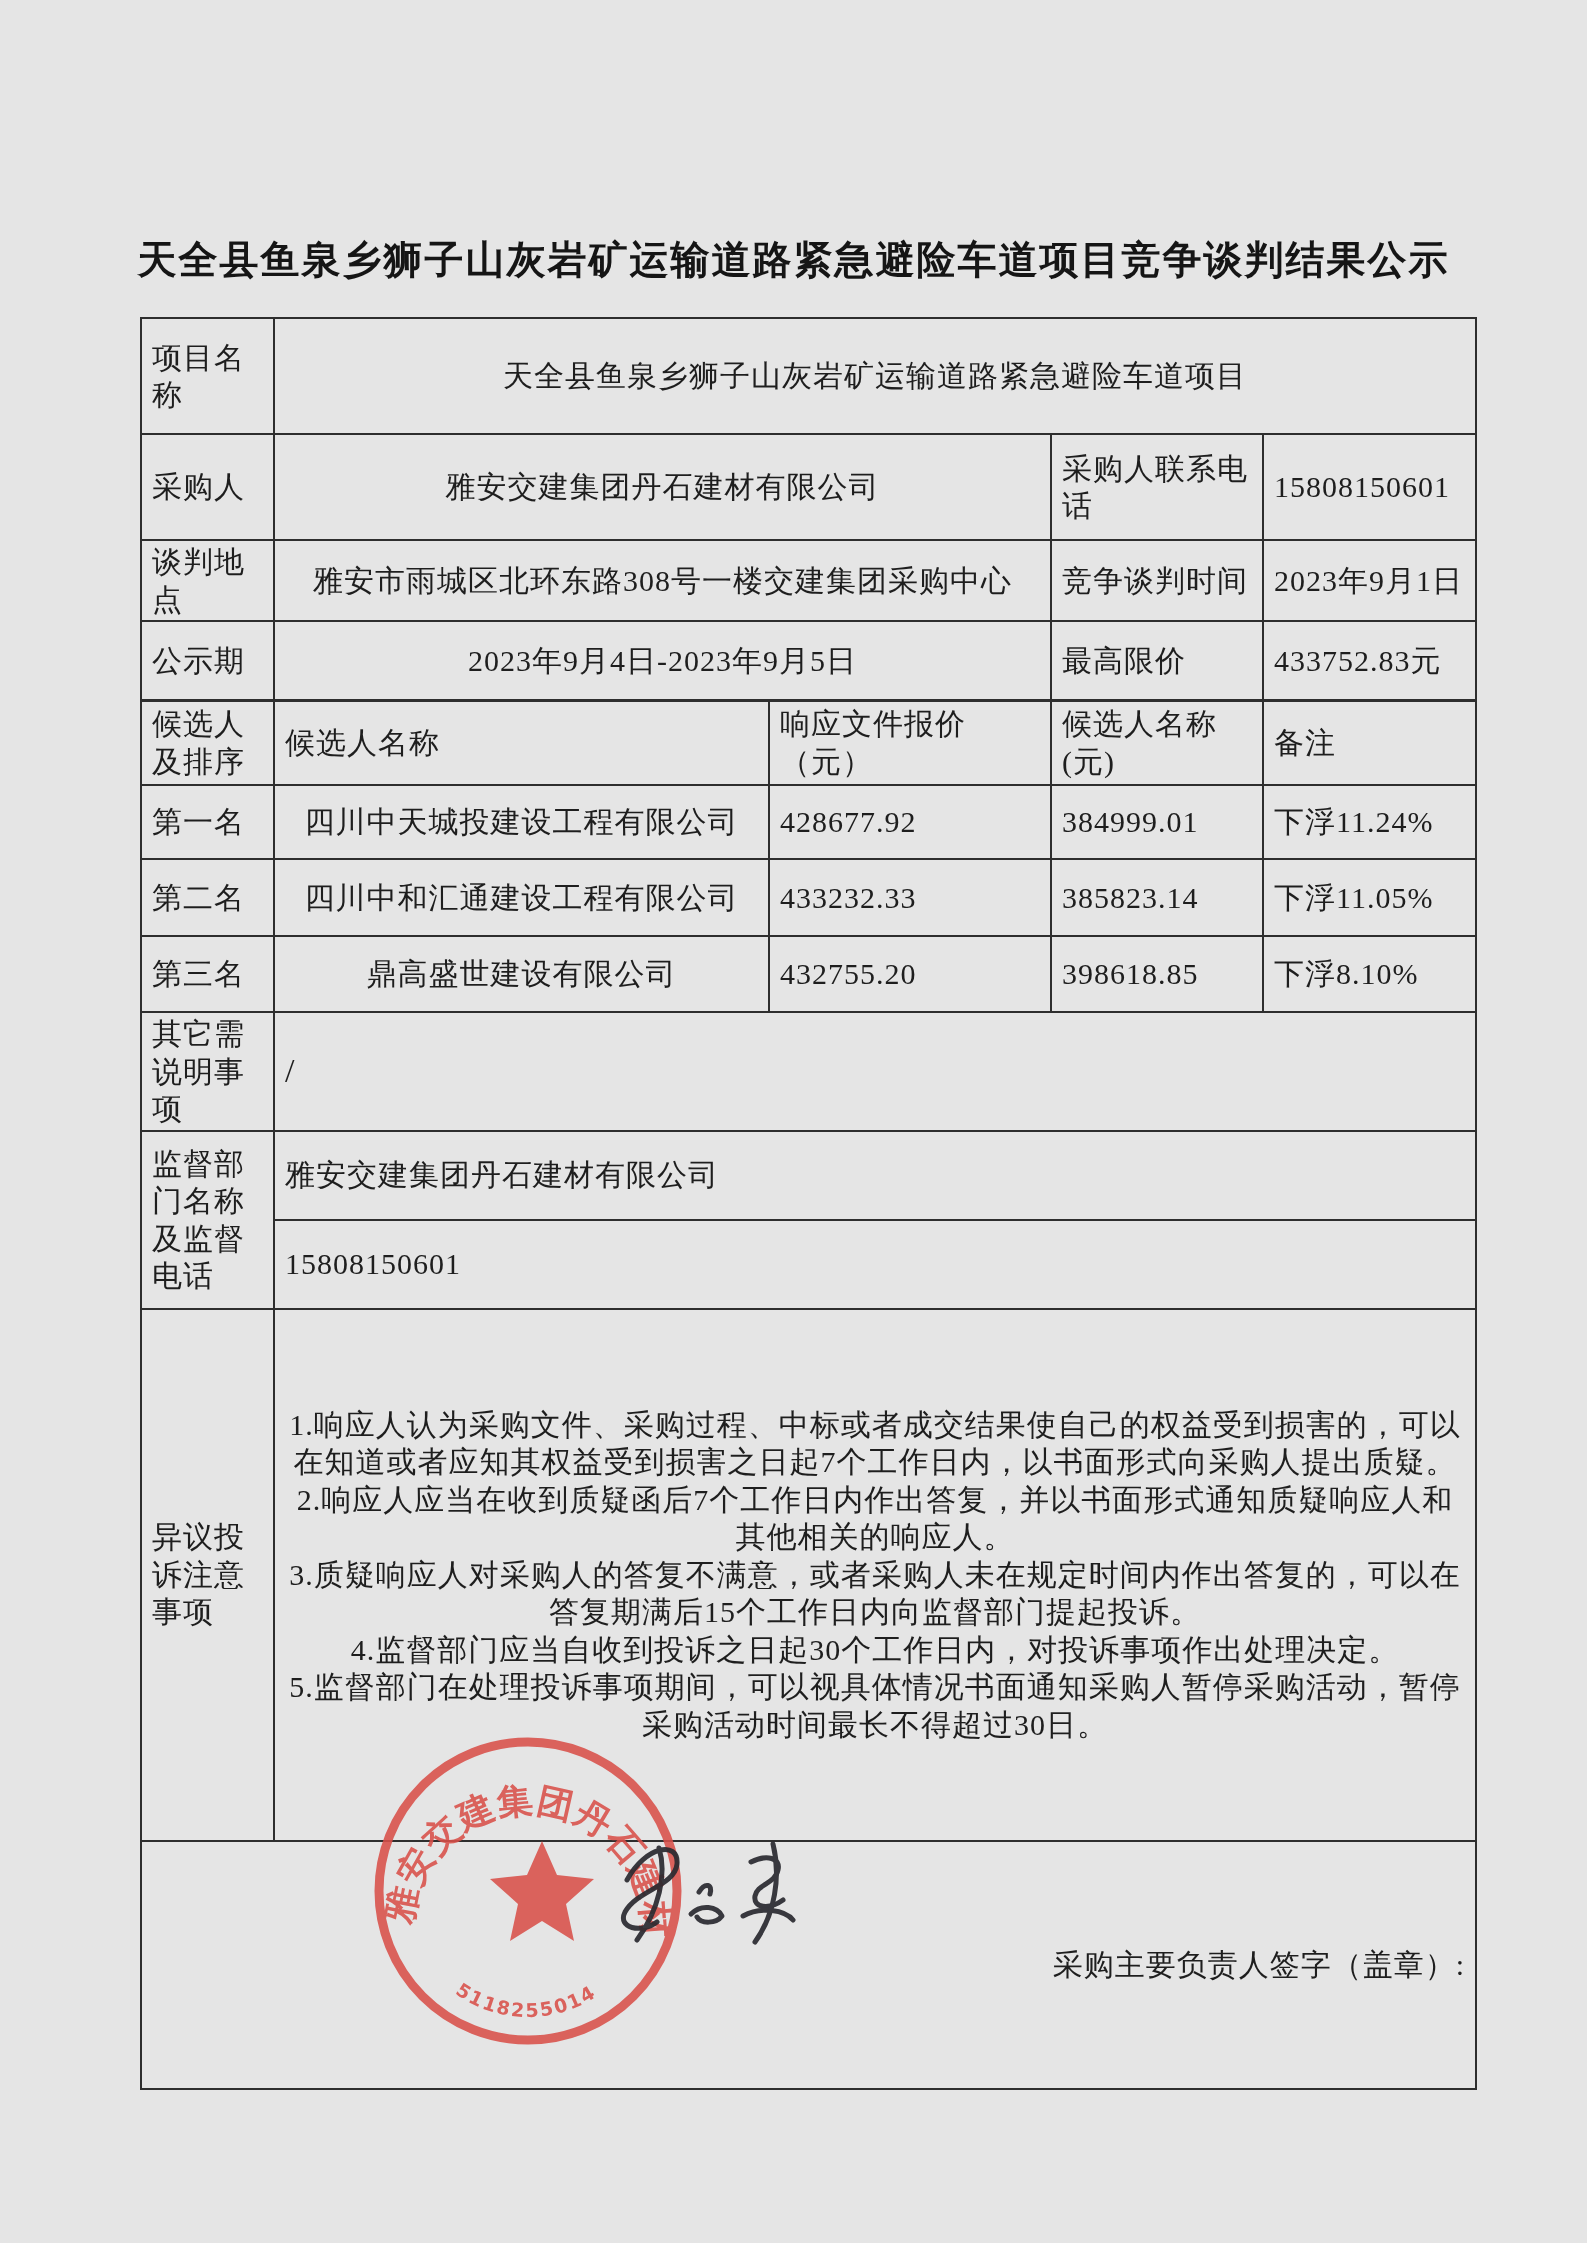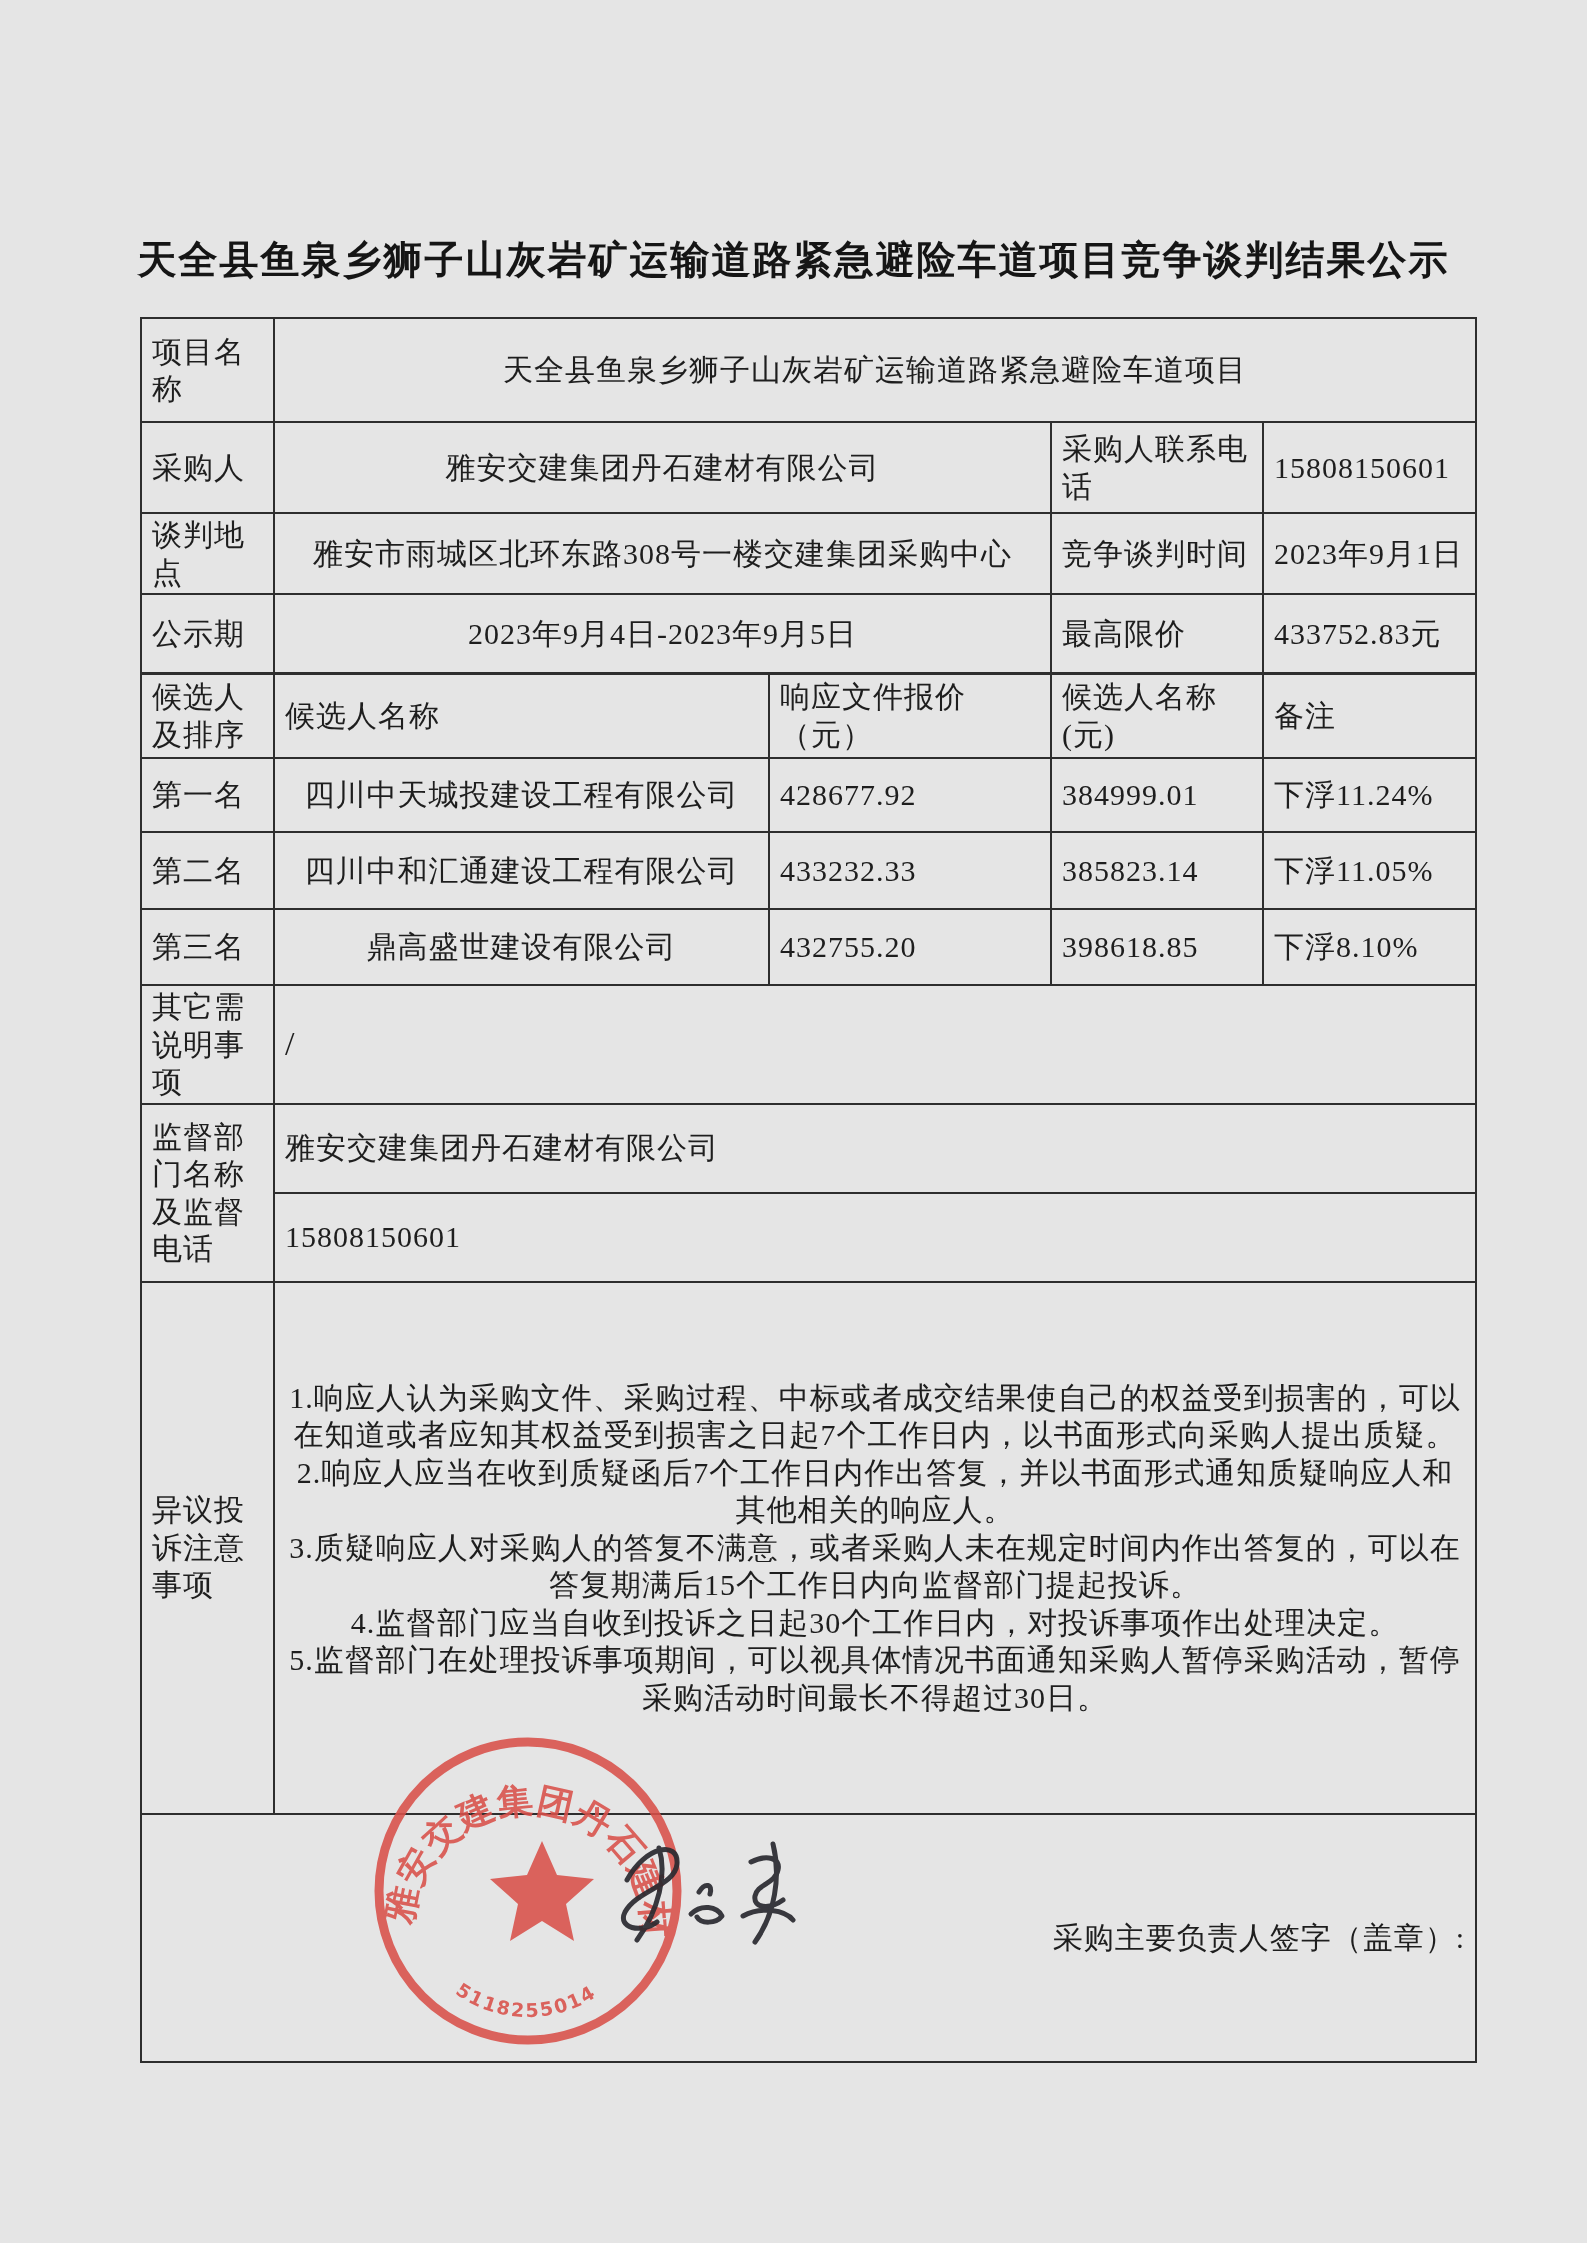--- a/index.html
+++ b/index.html
@@ -78,26 +78,26 @@
   <table class="doc">
     <colgroup>
       <col style="width:133px">
         <col style="width:495px">
         <col style="width:282px">
         <col style="width:212px">
         <col style="width:213px">
     </colgroup>
 
     <tbody>
-        <tr style="height:104px">
+        <tr style="height:116px">
       <td class="lbl">项目名称</td>
       <td class="val-left" colspan="4">天全县鱼泉乡狮子山灰岩矿运输道路紧急避险车道项目</td>
     </tr>
 
-    <tr style="height:91px">
+    <tr style="height:106px">
       <td class="lbl">采购人</td>
       <td class="val-left" colspan="2">雅安交建集团丹石建材有限公司</td>
       <td class="center">采购人联系电话</td>
       <td class="num">15808150601</td>
     </tr>
 
     <tr style="height:79px">
       <td class="lbl">谈判地点</td>
       <td class="val-left" colspan="2">雅安市雨城区北环东路308号一楼交建集团采购中心</td>
       <td class="center">竞争谈判时间</td>

